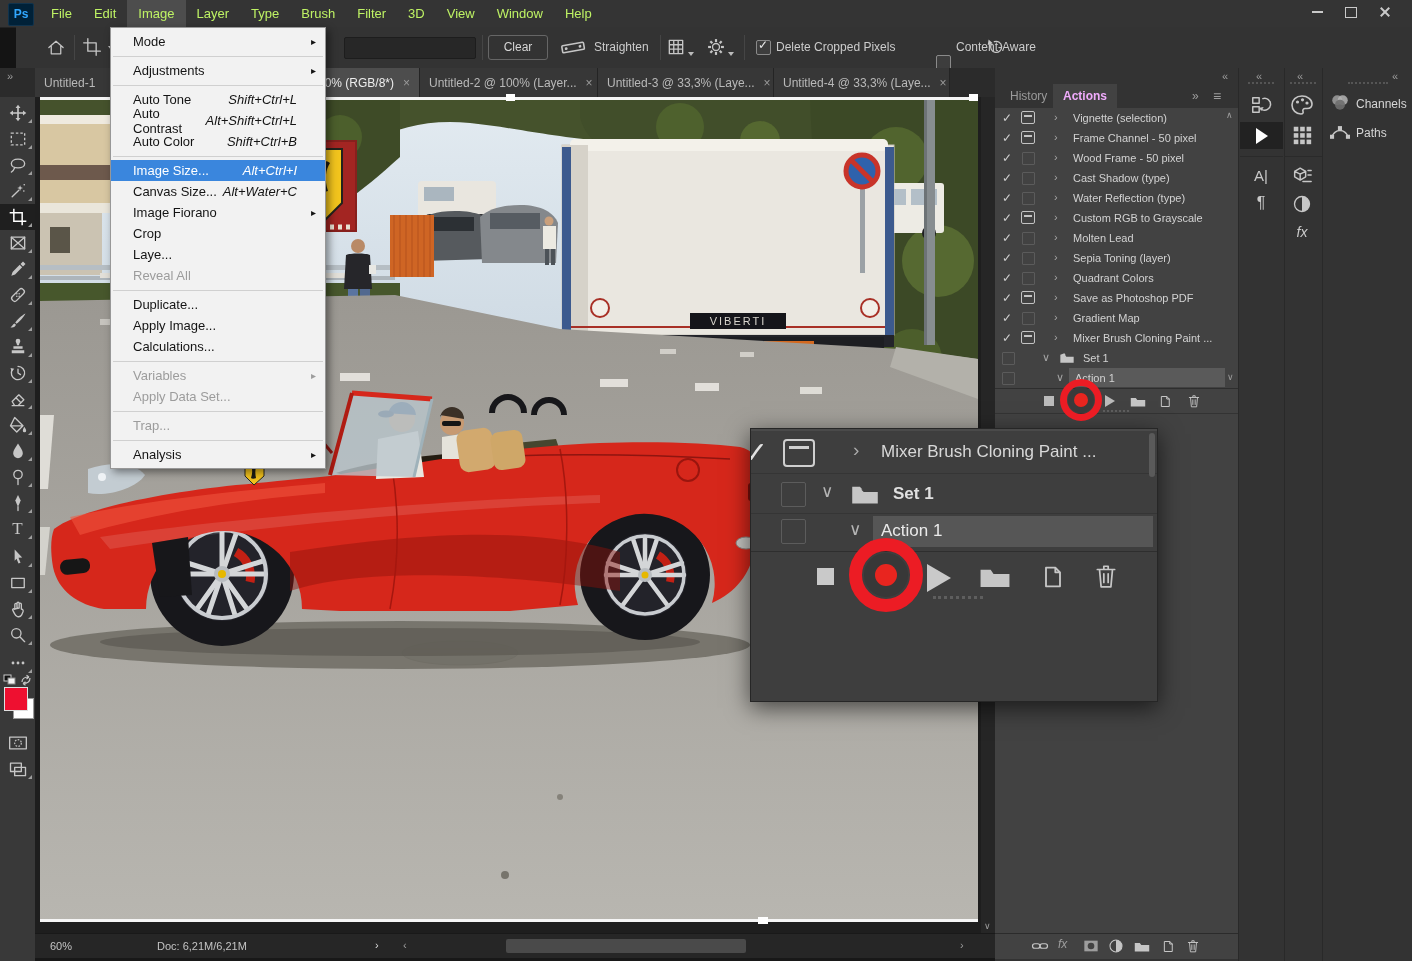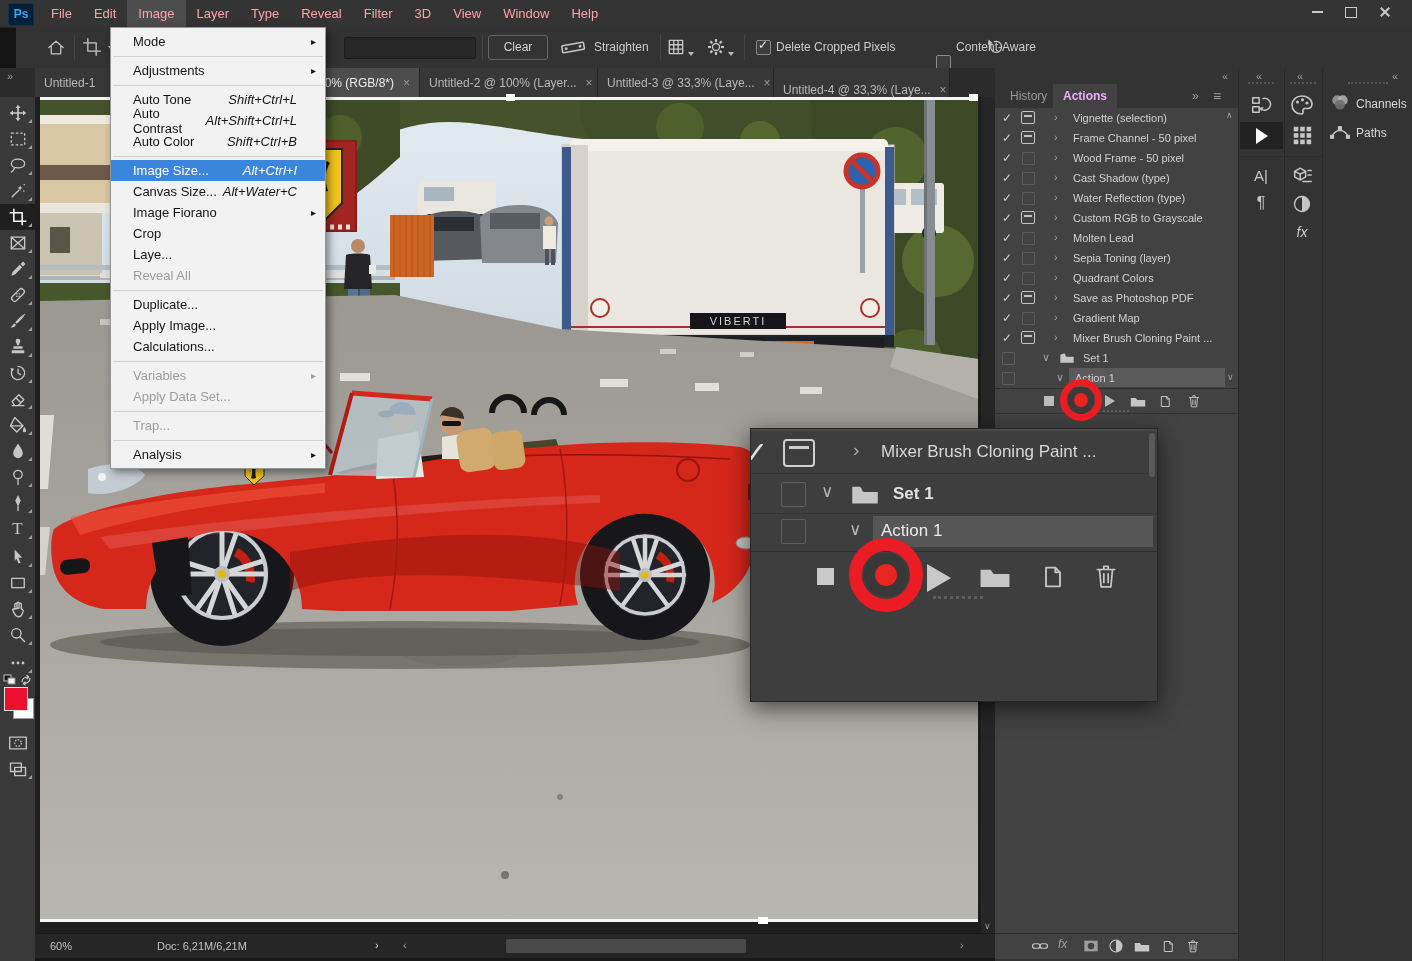--- a/index.html
+++ b/index.html
@@ -3,21 +3,21 @@
 <meta charset="utf-8">
 <style>
   html,body{margin:0;padding:0;background:#141414;}
   body{width:1412px;height:961px;position:relative;font-family:"Liberation Sans",sans-serif;overflow:hidden;-webkit-font-smoothing:antialiased;}
   .a{position:absolute;}
   .ic{stroke:#c6c6c6;fill:none;stroke-width:1.6;stroke-linecap:round;stroke-linejoin:round;}
   .icf{fill:#c6c6c6;}
   .vdiv{width:1px;background:#454545;}
   
   #titlebar{left:0;top:0;width:1412px;height:27px;background:#343434;border-bottom:1px solid #232323;}
-  .mbitem{height:27px;line-height:27px;padding:0 11px;color:#fca5a5;font-size:13px;float:left;}
+  .mbitem{height:27px;line-height:27px;padding:0 11px;color:#bef264;font-size:13px;float:left;}
   .mbitem.active{background:#4d4d4d;}
   .wbtn{width:34px;height:24px;display:flex;align-items:center;justify-content:center;}
   
   #optbar{left:16px;top:27px;width:1412px;height:41px;background:#333333;border-bottom:1px solid #232323;}
   .optlabel{color:#cccccc;font-size:12px;line-height:41px;}
   .chk{width:13px;height:13px;background:#3d3d3d;border:1px solid #8a8a8a;border-radius:2px;position:relative;}
   .caret{width:0;height:0;border-left:3.5px solid transparent;border-right:3.5px solid transparent;border-top:4px solid #bbbbbb;}
   
   .dtab{top:68px;height:29px;background:#373737;border-right:1px solid #242424;color:#b9b9b9;font-size:12px;display:flex;align-items:center;padding:0 9px;box-sizing:border-box;white-space:nowrap;overflow:hidden;}
   .dtab.active{background:#4d4d4d;color:#ededed;}
@@ -53,21 +53,21 @@
 <body>
 
 <div class="a" id="titlebar">
   <div class="a" style="left:8px;top:3px;width:24px;height:21px;background:#002138;border:1px solid #10334d;border-radius:2px;color:#31a8ff;font-weight:bold;font-size:12px;text-align:center;line-height:21px;">Ps</div>
   <div class="a" style="left:40px;top:0;">
     <div class="mbitem">File</div>
     <div class="mbitem">Edit</div>
     <div class="mbitem active">Image</div>
     <div class="mbitem">Layer</div>
     <div class="mbitem">Type</div>
-    <div class="mbitem">Reveal</div>
+    <div class="mbitem">Brush</div>
     <div class="mbitem">Filter</div>
     <div class="mbitem">3D</div>
     <div class="mbitem">View</div>
     <div class="mbitem">Window</div>
     <div class="mbitem">Help</div>
   </div>
   <div class="a wbtn" style="left:1300px;top:0;">
       <div style="width:11px;height:2px;background:#c9c9c9;"></div>
     </div>
   <div class="a wbtn" style="left:1334px;top:0;">
@@ -144,21 +144,21 @@
     <span class="x">×</span>
   </div>
 <div class="a dtab" style="left:420px;width:178px;">
     <span>Untitled-2 @ 100% (Layer...</span>
     <span class="x">×</span>
   </div>
 <div class="a dtab" style="left:598px;width:176px;">
     <span>Untitled-3 @ 33,3% (Laye...</span>
     <span class="x">×</span>
   </div>
-<div class="a dtab" style="left:774px;width:176px;align-items:flex-end;">
+<div class="a dtab" style="left:774px;width:176px;">
     <span>Untitled-4 @ 33,3% (Laye...</span>
     <span class="x">×</span>
   </div>
 
 <div class="a" id="toolbar">
   <div class="tool" style="top:3px;">
       <svg width="20" height="20" viewBox="0 0 24 24">
         <path class="icf" d="M12 2 L15 6 H13 V11 H18 V9 L22 12 L18 15 V13 H13 V18 H15 L12 22 L9 18 H11 V13 H6 V15 L2 12 L6 9 V11 H11 V6 H9 Z"></path>
       </svg>
       <div class="tri"></div>

